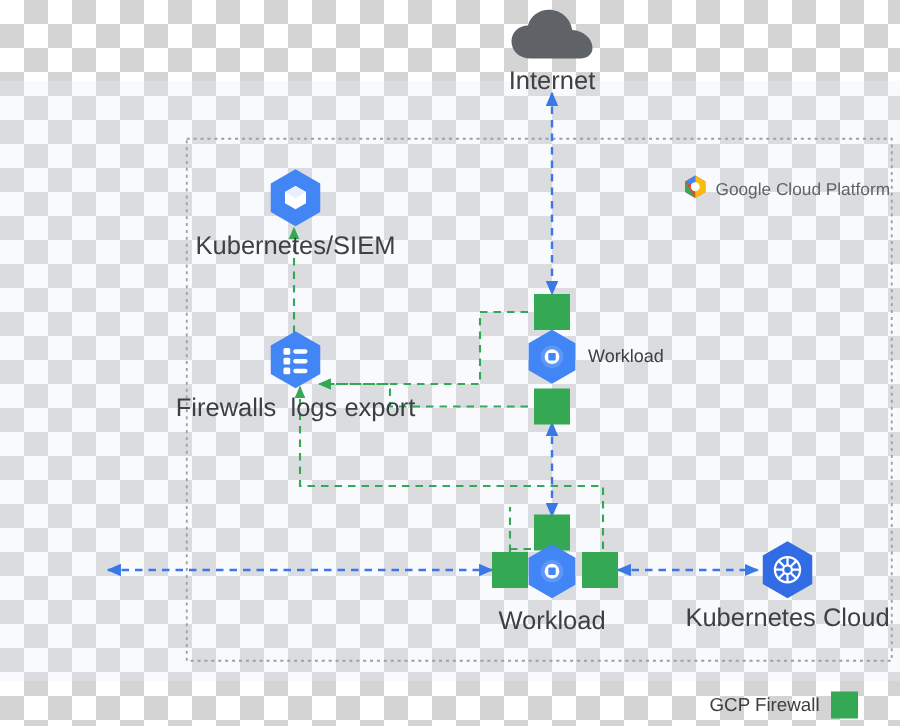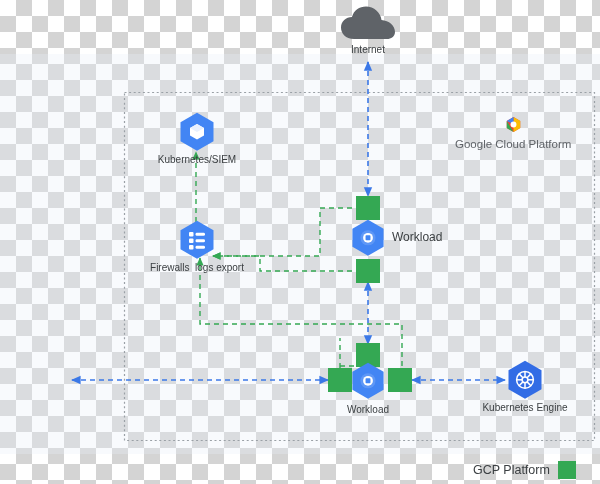--- a/index.html
+++ b/index.html
@@ -35,38 +35,37 @@
     width: 600px; height: 484px;
   }
   .node {
     position: absolute;
     display: flex;
     flex-direction: column;
     align-items: center;
   }
   .node-label {
     margin-top: 2px;
-    font-size: 10px;
+    font-size: 17px;
     color: #3c4043;
     white-space: pre;
     text-align: center;
     line-height: 1.15;
   }
   .label-right {
     position: absolute;
     font-size: 12px;
     color: #3c4043;
     white-space: pre;
   }
   .gcp-badge {
     position: absolute;
     display: flex;
-    align-items: center;
+    align-items: flex-end;
     gap: 5px;
-    flex-direction: column;
   }
   .gcp-badge-text {
     font-size: 11.5px;
     color: #5f6368;
     white-space: pre;
   }
   .legend {
     position: absolute;
     display: flex;
     align-items: center;
@@ -213,22 +212,22 @@
         <line x1="18" y1="11.4" x2="18" y2="16.9"></line>
         <line x1="18" y1="22.7" x2="18" y2="28.2"></line>
         <line x1="9.6" y1="19.8" x2="15.1" y2="19.8"></line>
         <line x1="20.9" y1="19.8" x2="26.4" y2="19.8"></line>
         <line x1="12.1" y1="13.9" x2="15.9" y2="17.7"></line>
         <line x1="20.1" y1="21.9" x2="23.9" y2="25.7"></line>
         <line x1="23.9" y1="13.9" x2="20.1" y2="17.7"></line>
         <line x1="15.9" y1="21.9" x2="12.1" y2="25.7"></line>
       </g>
     </svg>
-    <div class="node-label">Kubernetes Engine</div>
+    <div class="node-label">Kubernetes Cloud</div>
   </div>
 
 
   <div class="legend" style="left: 473px; top: 461px;">
-    <span class="legend-text">GCP Platform</span>
+    <span class="legend-text">GCP Firewall</span>
     <span class="legend-swatch"></span>
   </div>
 
 </div>
 
 </body></html>

